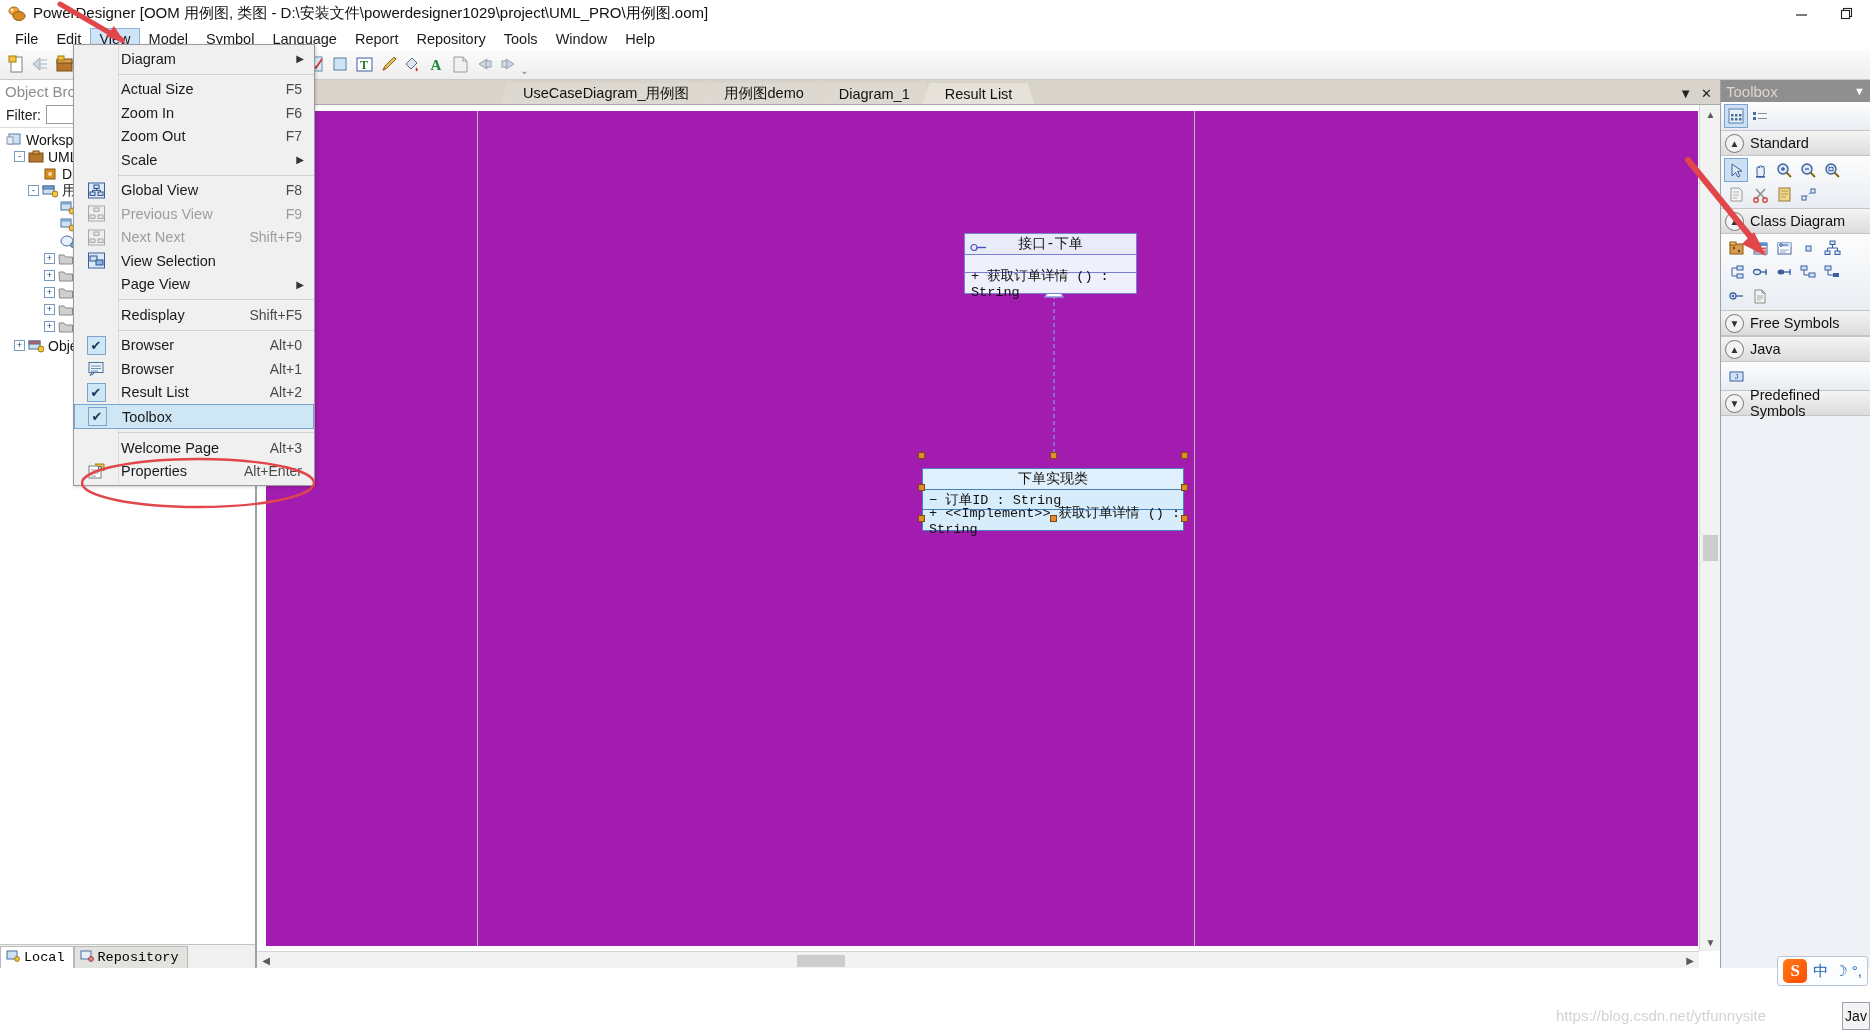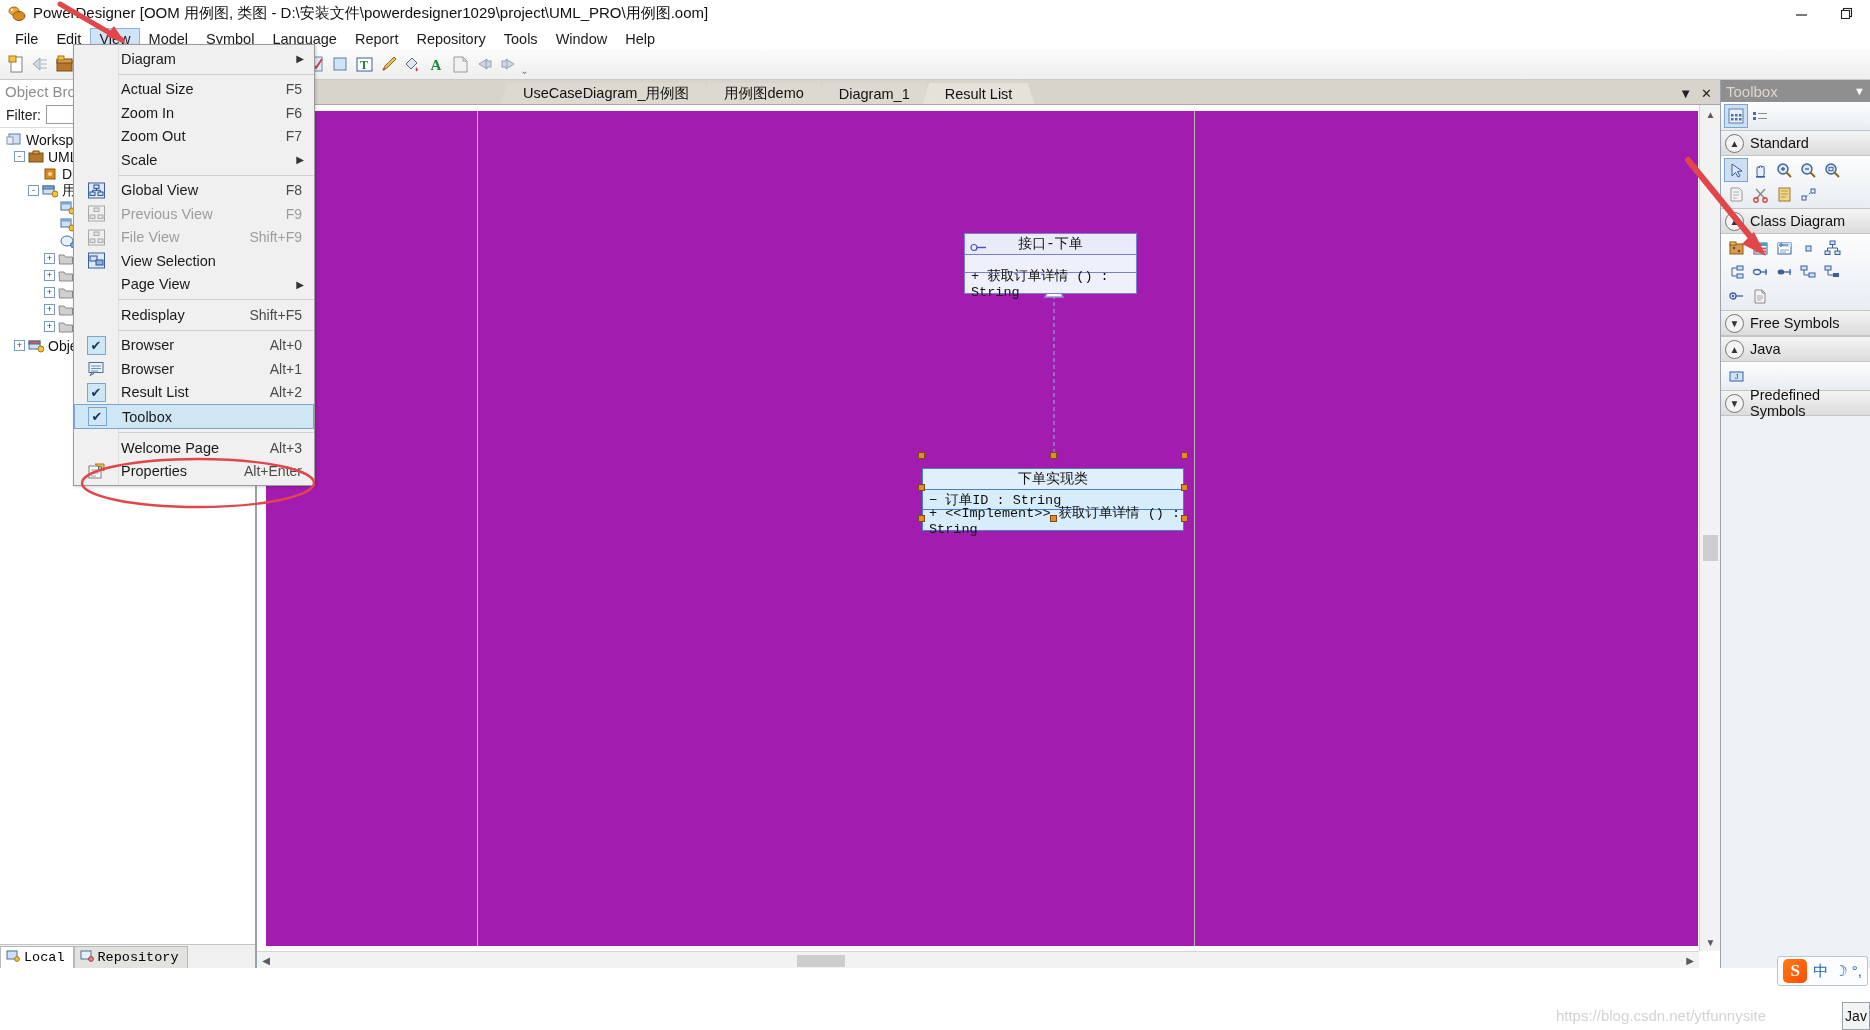--- a/index.html
+++ b/index.html
@@ -970,21 +970,21 @@
   </div>
   <div class="mrow dis">
     <span class="mico">
       <svg width="19" height="17" viewBox="0 0 19 17">
         <rect x="1.5" y="1" width="16" height="15" fill="#efefef" stroke="#a8a8a8"></rect>
         <rect x="7" y="3" width="5" height="3.4" fill="#e5e5e5" stroke="#a8a8a8"></rect>
         <rect x="3" y="10" width="5" height="3.4" fill="#e5e5e5" stroke="#a8a8a8"></rect>
         <rect x="11" y="10" width="5" height="3.4" fill="#e5e5e5" stroke="#a8a8a8"></rect>
       </svg>
     </span>
-    <span class="mlabel">File View</span>
+    <span class="mlabel">Next Next</span>
     <span class="maccel">Shift+F9</span>
   </div>
   <div class="mrow">
     <span class="mico">
       <svg width="19" height="17" viewBox="0 0 19 17">
         <rect x="1.5" y="1" width="16" height="15" fill="#dfe9f5" stroke="#3a5fa0"></rect>
         <rect x="3" y="4" width="7" height="5" fill="#cfe3f7" stroke="#2c4f8a"></rect>
         <rect x="9" y="8" width="7" height="5" fill="#8ab4de" stroke="#2c4f8a"></rect>
       </svg>
     </span>

